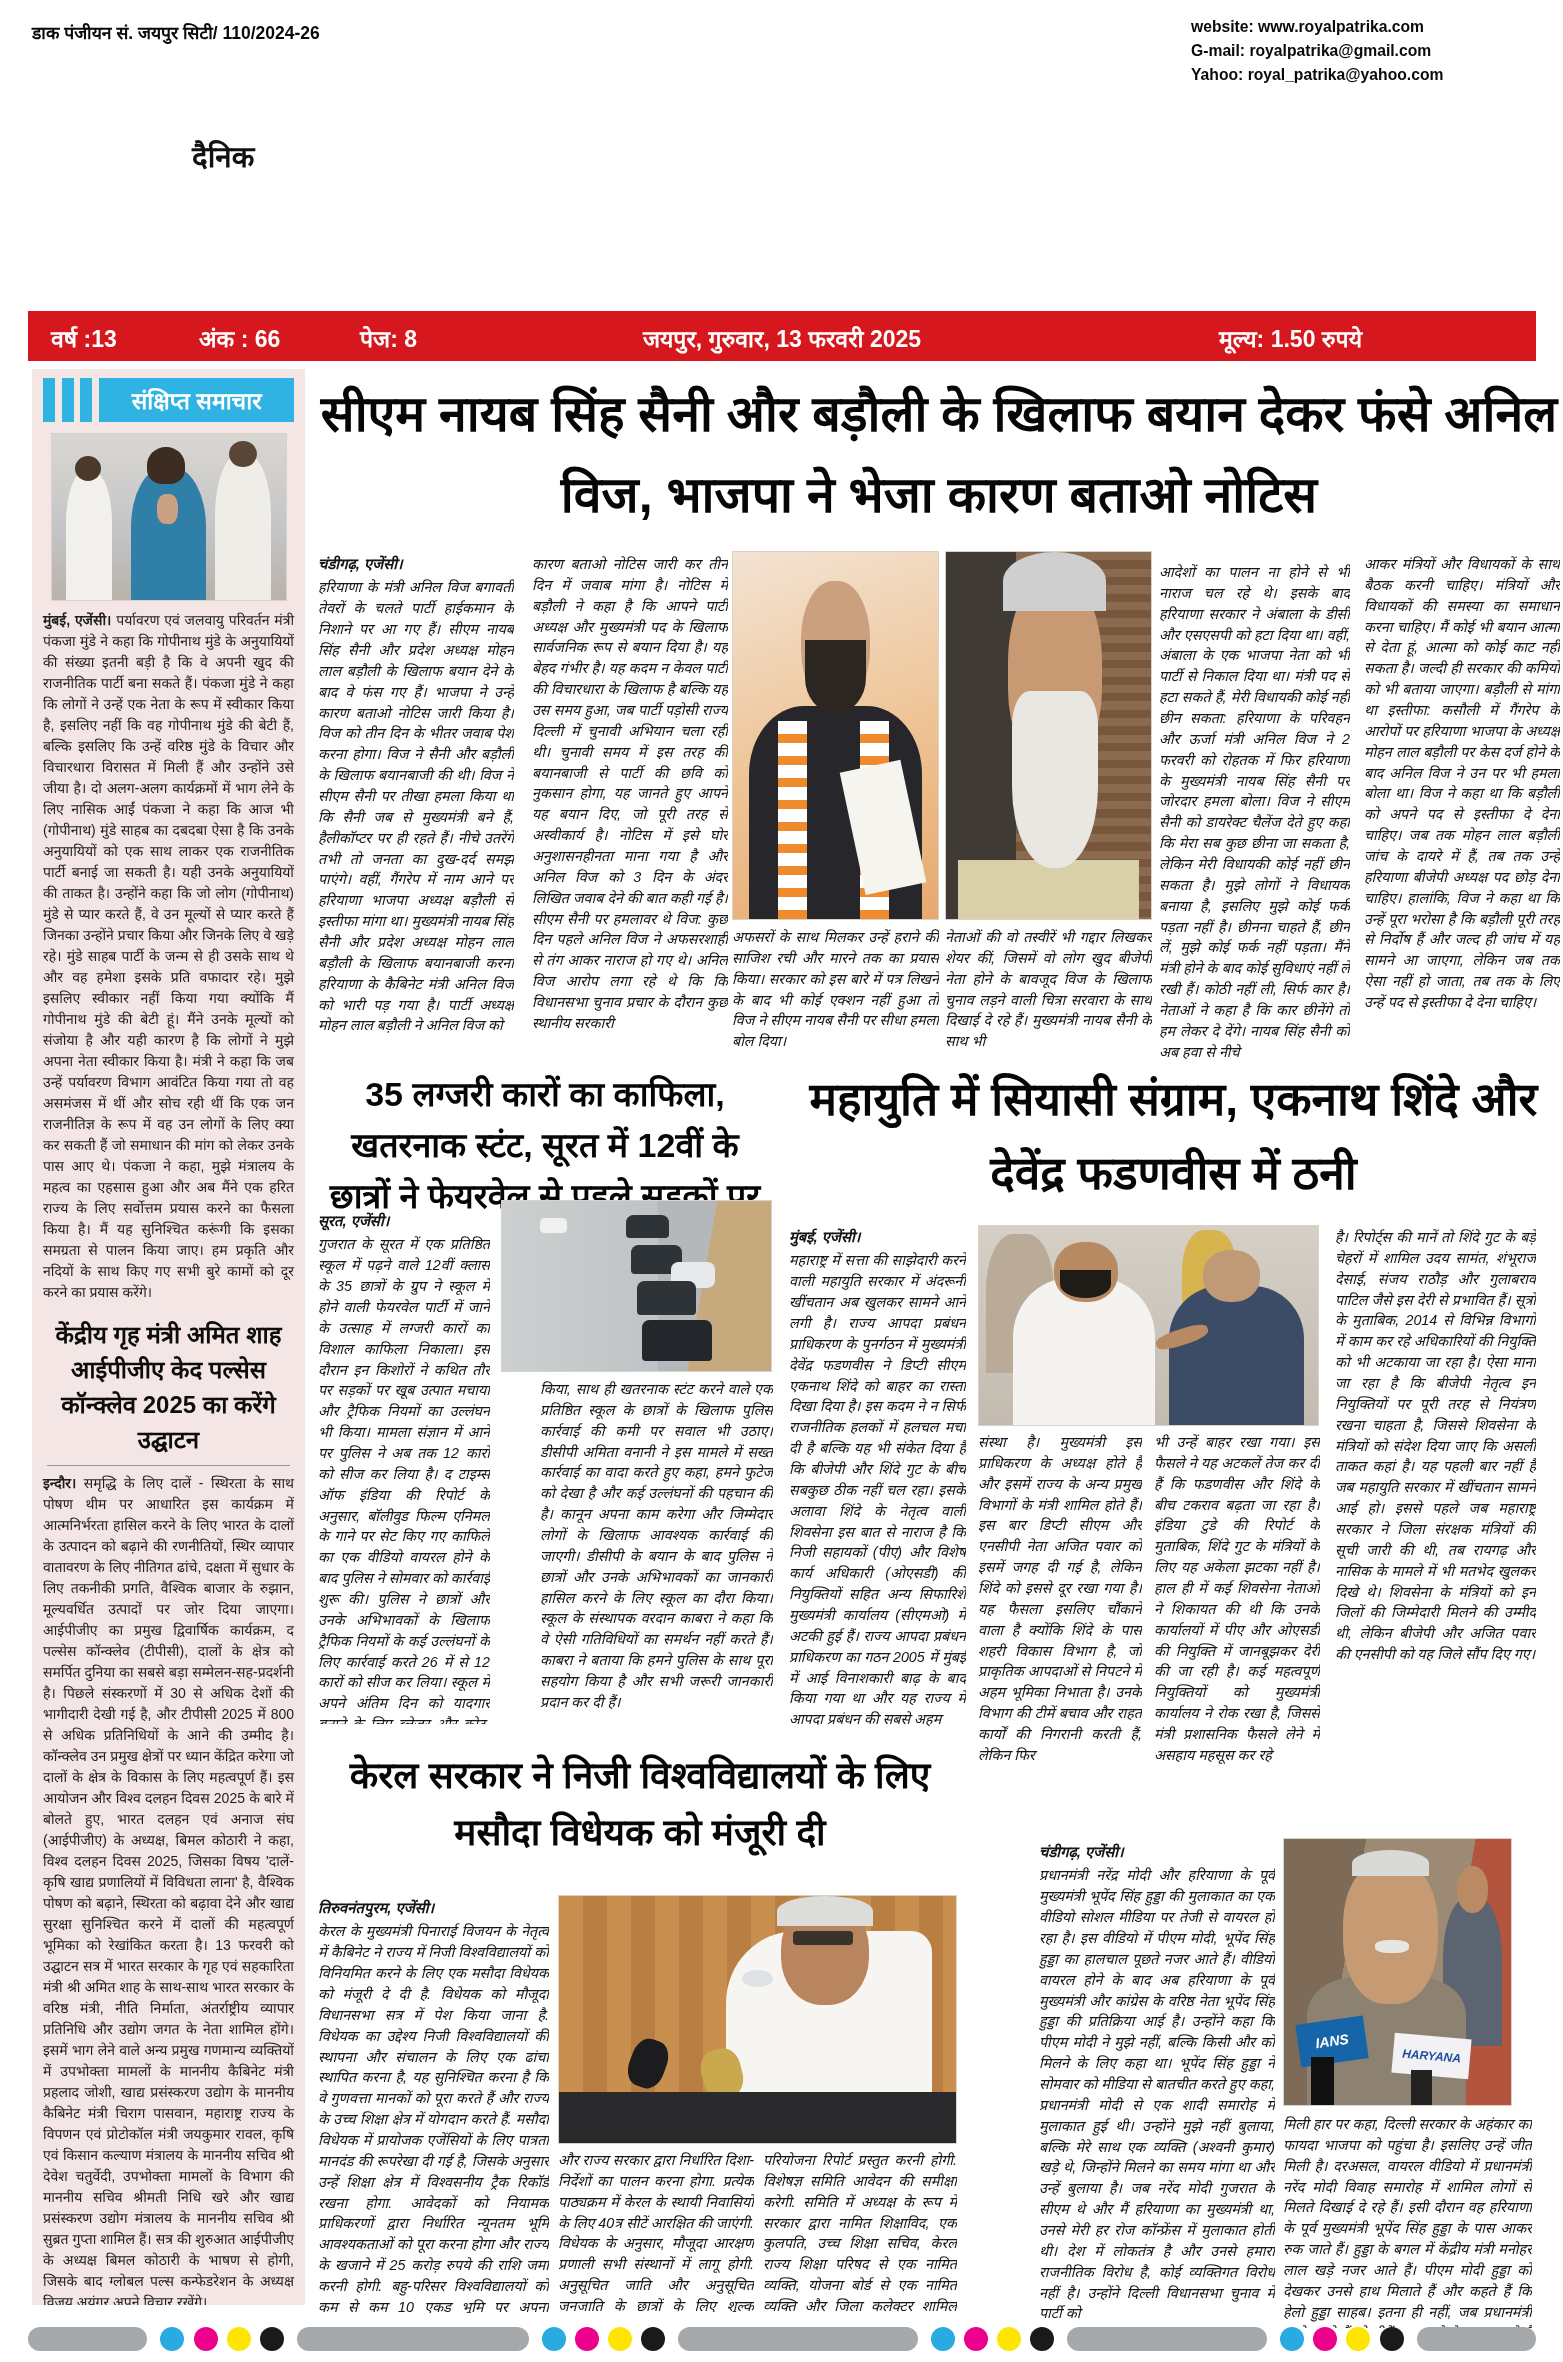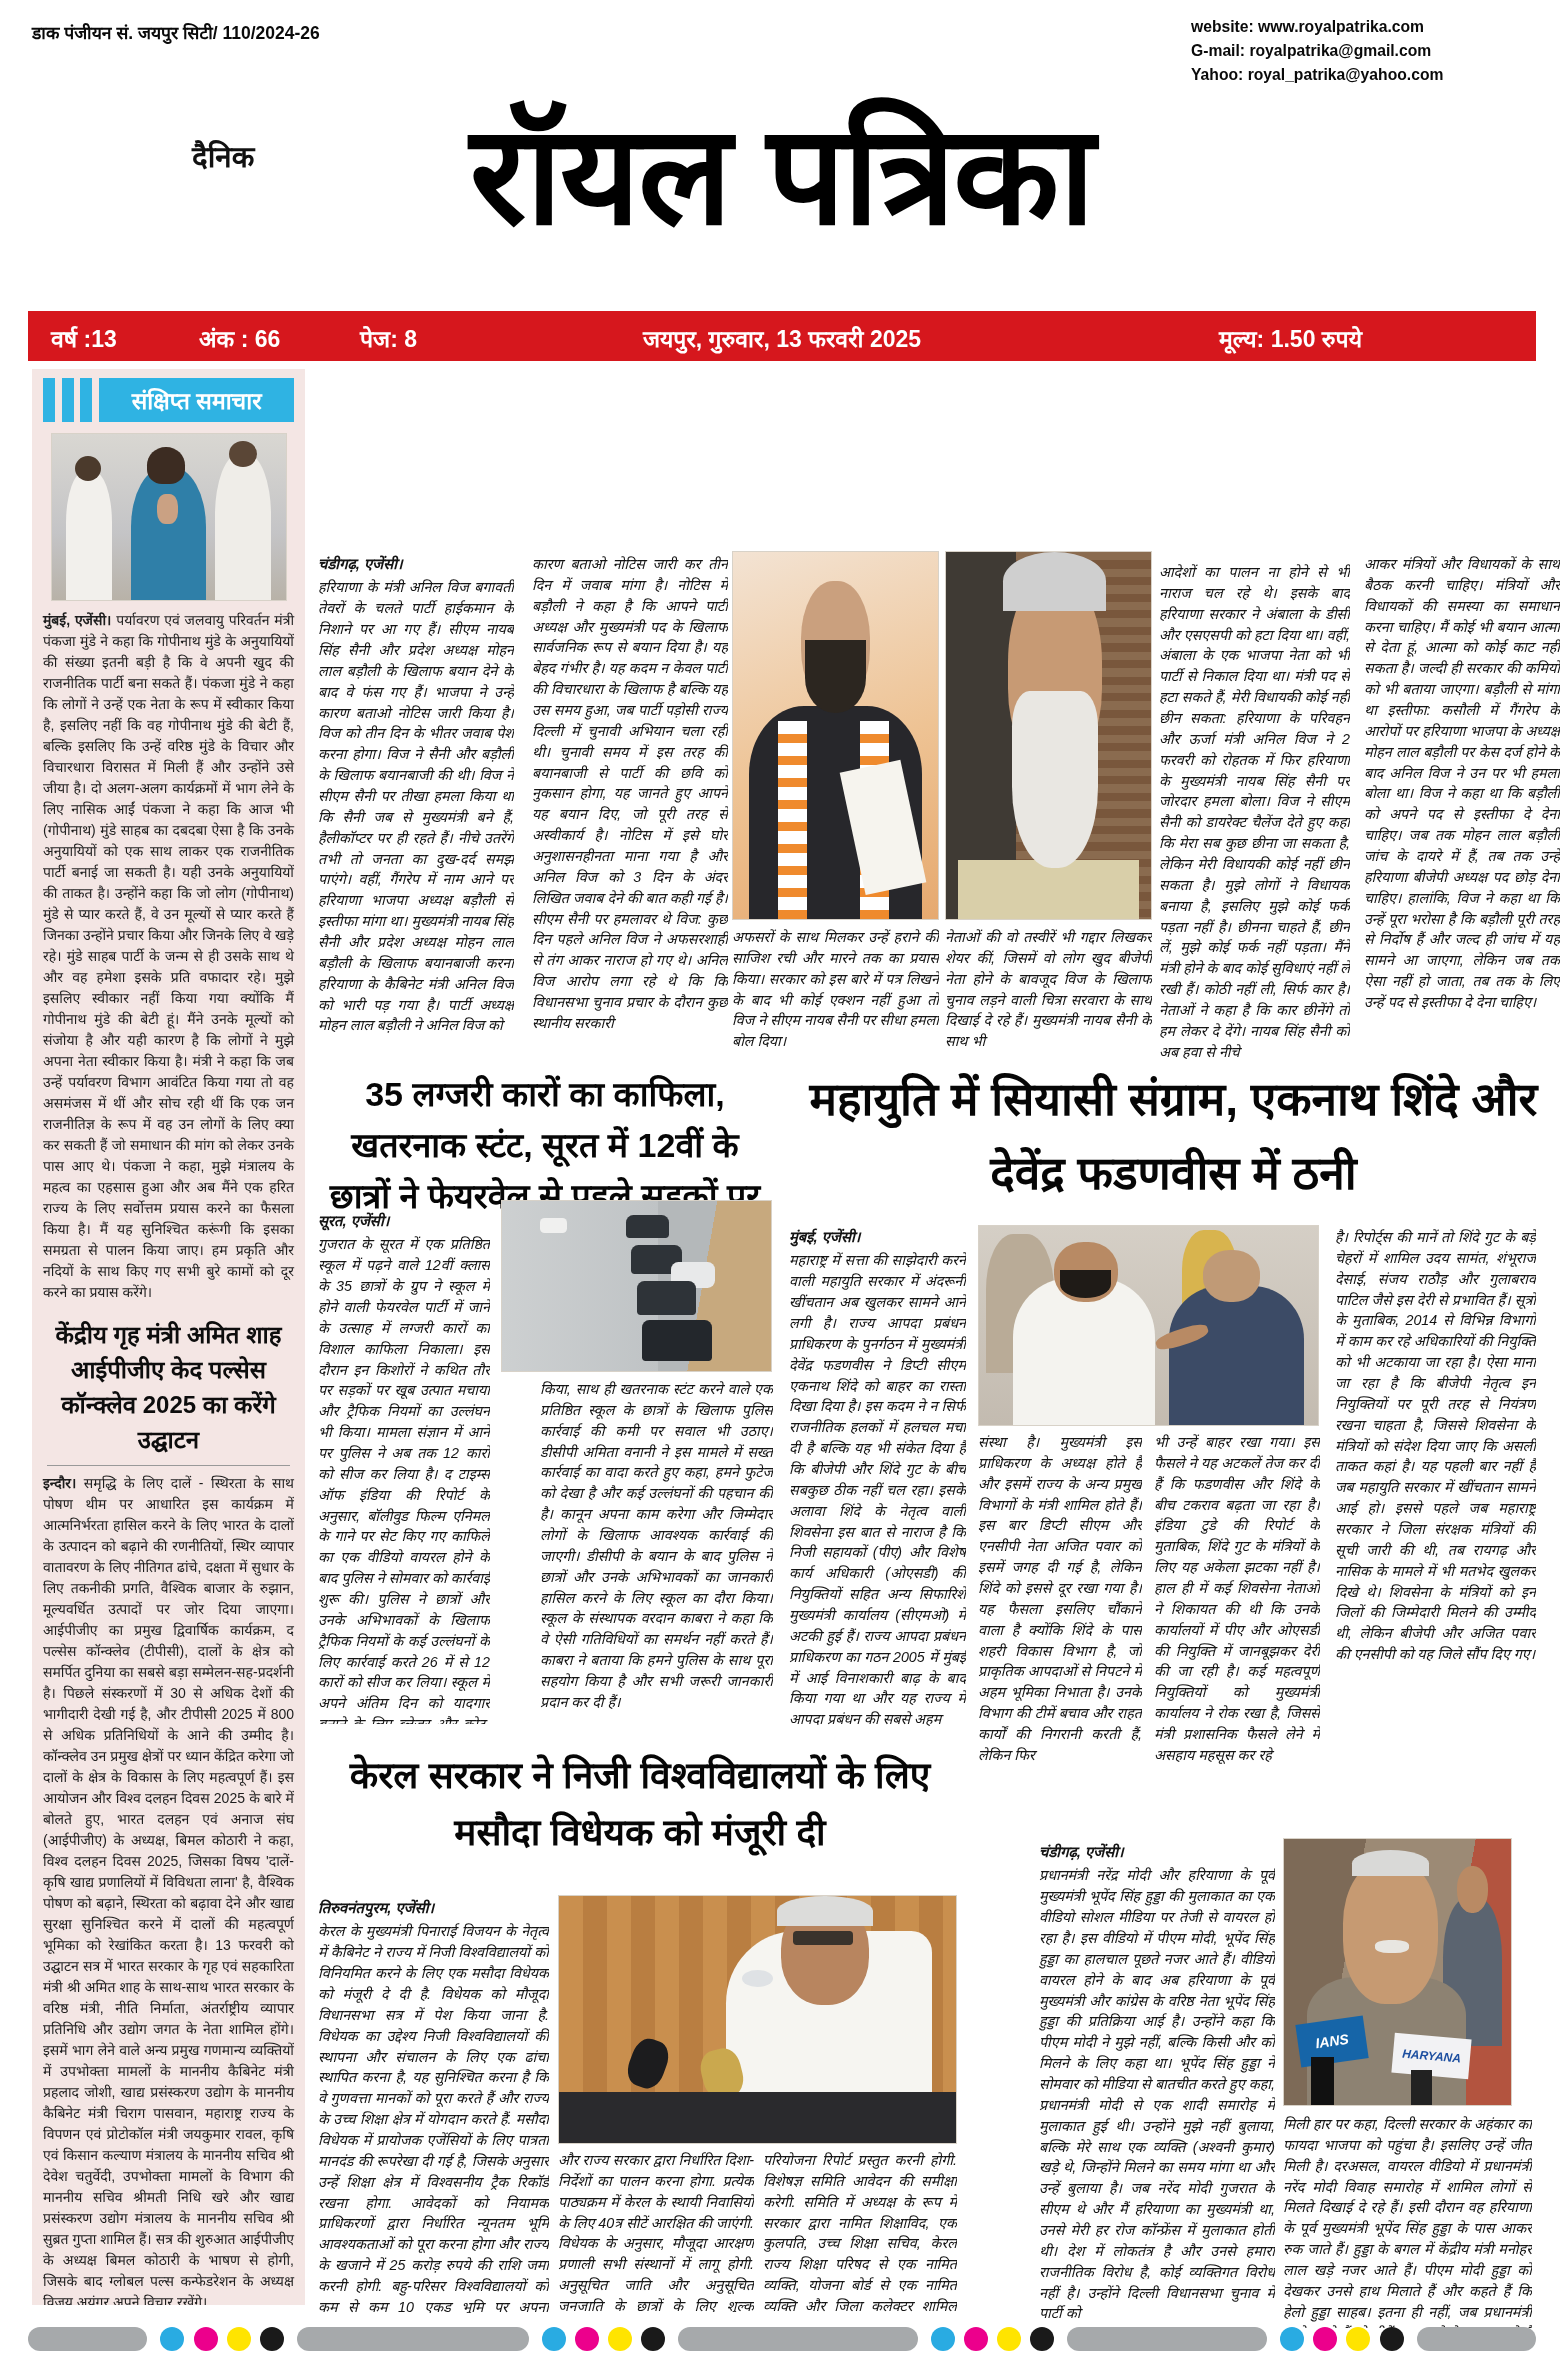--- a/index.html
+++ b/index.html
@@ -164,21 +164,20 @@
 
 <div class="page">
 
   <div class="abs postal">डाक पंजीयन सं. जयपुर सिटी/ 110/2024-26</div>
   <div class="abs contacts">
     <div>website: www.royalpatrika.com</div>
     <div>G-mail: royalpatrika@gmail.com</div>
     <div>Yahoo: royal_patrika@yahoo.com</div>
   </div>
   <div class="abs daily-label">दैनिक</div>
-  <div class="abs masthead-title">रॉयल पत्रिका</div>
 
   <div class="abs datebar">
     <span class="db-year">वर्ष :13</span>
     <span class="db-issue">अंक : 66</span>
     <span class="db-page">पेज: 8</span>
     <span class="db-date">जयपुर, गुरुवार, 13 फरवरी 2025</span>
     <span class="db-price">मूल्य: 1.50 रुपये</span>
   </div>
 
   <div class="abs sidebar">
@@ -203,20 +202,21 @@
       <span class="lead">मुंबई, एजेंसी।</span>
       <span>पर्यावरण एवं जलवायु परिवर्तन मंत्री पंकजा मुंडे ने कहा कि गोपीनाथ मुंडे के अनुयायियों की संख्या इतनी बड़ी है कि वे अपनी खुद की राजनीतिक पार्टी बना सकते हैं। पंकजा मुंडे ने कहा कि लोगों ने उन्हें एक नेता के रूप में स्वीकार किया है, इसलिए नहीं कि वह गोपीनाथ मुंडे की बेटी हैं, बल्कि इसलिए कि उन्हें वरिष्ठ मुंडे के विचार और विचारधारा विरासत में मिली हैं और उन्होंने उसे जीया है। दो अलग-अलग कार्यक्रमों में भाग लेने के लिए नासिक आईं पंकजा ने कहा कि आज भी (गोपीनाथ) मुंडे साहब का दबदबा ऐसा है कि उनके अनुयायियों को एक साथ लाकर एक राजनीतिक पार्टी बनाई जा सकती है। यही उनके अनुयायियों की ताकत है। उन्होंने कहा कि जो लोग (गोपीनाथ) मुंडे से प्यार करते हैं, वे उन मूल्यों से प्यार करते हैं जिनका उन्होंने प्रचार किया और जिनके लिए वे खड़े रहे। मुंडे साहब पार्टी के जन्म से ही उसके साथ थे और वह हमेशा इसके प्रति वफादार रहे। मुझे इसलिए स्वीकार नहीं किया गया क्योंकि मैं गोपीनाथ मुंडे की बेटी हूं। मैंने उनके मूल्यों को संजोया है और यही कारण है कि लोगों ने मुझे अपना नेता स्वीकार किया है। मंत्री ने कहा कि जब उन्हें पर्यावरण विभाग आवंटित किया गया तो वह असमंजस में थीं और सोच रही थीं कि एक जन राजनीतिज्ञ के रूप में वह उन लोगों के लिए क्या कर सकती हैं जो समाधान की मांग को लेकर उनके पास आए थे। पंकजा ने कहा, मुझे मंत्रालय के महत्व का एहसास हुआ और अब मैंने एक हरित राज्य के लिए सर्वोत्तम प्रयास करने का फैसला किया है। मैं यह सुनिश्चित करूंगी कि इसका समग्रता से पालन किया जाए। हम प्रकृति और नदियों के साथ किए गए सभी बुरे कामों को दूर करने का प्रयास करेंगे।</span>
     </div>
     <div class="sb-h2">केंद्रीय गृह मंत्री अमित शाह आईपीजीए केद पल्सेस कॉन्क्लेव 2025 का करेंगे उद्घाटन</div>
     <div class="sb-body">
       <span class="lead">इन्दौर।</span>
       <span>समृद्धि के लिए दालें - स्थिरता के साथ पोषण थीम पर आधारित इस कार्यक्रम में आत्मनिर्भरता हासिल करने के लिए भारत के दालों के उत्पादन को बढ़ाने की रणनीतियों, स्थिर व्यापार वातावरण के लिए नीतिगत ढांचे, दक्षता में सुधार के लिए तकनीकी प्रगति, वैश्विक बाजार के रुझान, मूल्यवर्धित उत्पादों पर जोर दिया जाएगा। आईपीजीए का प्रमुख द्विवार्षिक कार्यक्रम, द पल्सेस कॉन्क्लेव (टीपीसी), दालों के क्षेत्र को समर्पित दुनिया का सबसे बड़ा सम्मेलन-सह-प्रदर्शनी है। पिछले संस्करणों में 30 से अधिक देशों की भागीदारी देखी गई है, और टीपीसी 2025 में 800 से अधिक प्रतिनिधियों के आने की उम्मीद है। कॉन्क्लेव उन प्रमुख क्षेत्रों पर ध्यान केंद्रित करेगा जो दालों के क्षेत्र के विकास के लिए महत्वपूर्ण हैं। इस आयोजन और विश्व दलहन दिवस 2025 के बारे में बोलते हुए, भारत दलहन एवं अनाज संघ (आईपीजीए) के अध्यक्ष, बिमल कोठारी ने कहा, विश्व दलहन दिवस 2025, जिसका विषय 'दालें- कृषि खाद्य प्रणालियों में विविधता लाना' है, वैश्विक पोषण को बढ़ाने, स्थिरता को बढ़ावा देने और खाद्य सुरक्षा सुनिश्चित करने में दालों की महत्वपूर्ण भूमिका को रेखांकित करता है। 13 फरवरी को उद्घाटन सत्र में भारत सरकार के गृह एवं सहकारिता मंत्री श्री अमित शाह के साथ-साथ भारत सरकार के वरिष्ठ मंत्री, नीति निर्माता, अंतर्राष्ट्रीय व्यापार प्रतिनिधि और उद्योग जगत के नेता शामिल होंगे। इसमें भाग लेने वाले अन्य प्रमुख गणमान्य व्यक्तियों में उपभोक्ता मामलों के माननीय कैबिनेट मंत्री प्रहलाद जोशी, खाद्य प्रसंस्करण उद्योग के माननीय कैबिनेट मंत्री चिराग पासवान, महाराष्ट्र राज्य के विपणन एवं प्रोटोकॉल मंत्री जयकुमार रावल, कृषि एवं किसान कल्याण मंत्रालय के माननीय सचिव श्री देवेश चतुर्वेदी, उपभोक्ता मामलों के विभाग की माननीय सचिव श्रीमती निधि खरे और खाद्य प्रसंस्करण उद्योग मंत्रालय के माननीय सचिव श्री सुब्रत गुप्ता शामिल हैं। सत्र की शुरुआत आईपीजीए के अध्यक्ष बिमल कोठारी के भाषण से होगी, जिसके बाद ग्लोबल पल्स कन्फेडरेशन के अध्यक्ष विजय अयंगर अपने विचार रखेंगे।</span>
     </div>
   </div>
 
+  <div class="abs headline h-xl a1-head">सीएम नायब सिंह सैनी और बड़ौली के खिलाफ बयान देकर फंसे अनिल विज, भाजपा ने भेजा कारण बताओ नोटिस</div>
   <div class="abs col a1-c1">
     <div class="dl">चंडीगढ़, एजेंसी।</div>
     <span>हरियाणा के मंत्री अनिल विज बगावती तेवरों के चलते पार्टी हाईकमान के निशाने पर आ गए हैं। सीएम नायब सिंह सैनी और प्रदेश अध्यक्ष मोहन लाल बड़ौली के खिलाफ बयान देने के बाद वे फंस गए हैं। भाजपा ने उन्हें कारण बताओ नोटिस जारी किया है। विज को तीन दिन के भीतर जवाब पेश करना होगा। विज ने सैनी और बड़ौली के खिलाफ बयानबाजी की थी। विज ने सीएम सैनी पर तीखा हमला किया था कि सैनी जब से मुख्यमंत्री बने हैं, हैलीकॉप्टर पर ही रहते हैं। नीचे उतरेंगे तभी तो जनता का दुख-दर्द समझ पाएंगे। वहीं, गैंगरेप में नाम आने पर हरियाणा भाजपा अध्यक्ष बड़ौली से इस्तीफा मांगा था। मुख्यमंत्री नायब सिंह सैनी और प्रदेश अध्यक्ष मोहन लाल बड़ौली के खिलाफ बयानबाजी करना हरियाणा के कैबिनेट मंत्री अनिल विज को भारी पड़ गया है। पार्टी अध्यक्ष मोहन लाल बड़ौली ने अनिल विज को</span>
   </div>
   <div class="abs col a1-c2">कारण बताओ नोटिस जारी कर तीन दिन में जवाब मांगा है। नोटिस में बड़ौली ने कहा है कि आपने पार्टी अध्यक्ष और मुख्यमंत्री पद के खिलाफ सार्वजनिक रूप से बयान दिया है। यह बेहद गंभीर है। यह कदम न केवल पार्टी की विचारधारा के खिलाफ है बल्कि यह उस समय हुआ, जब पार्टी पड़ोसी राज्य दिल्ली में चुनावी अभियान चला रही थी। चुनावी समय में इस तरह की बयानबाजी से पार्टी की छवि को नुकसान होगा, यह जानते हुए आपने यह बयान दिए, जो पूरी तरह से अस्वीकार्य है। नोटिस में इसे घोर अनुशासनहीनता माना गया है और अनिल विज को 3 दिन के अंदर लिखित जवाब देने की बात कही गई है। सीएम सैनी पर हमलावर थे विज: कुछ दिन पहले अनिल विज ने अफसरशाही से तंग आकर नाराज हो गए थे। अनिल विज आरोप लगा रहे थे कि कि विधानसभा चुनाव प्रचार के दौरान कुछ स्थानीय सरकारी</div>
   <div class="photo ph-saini a1-p1">
     <i class="body"></i>
       <i class="scarf"></i>
       <i class="scarf2"></i>
       <i class="head"></i>

